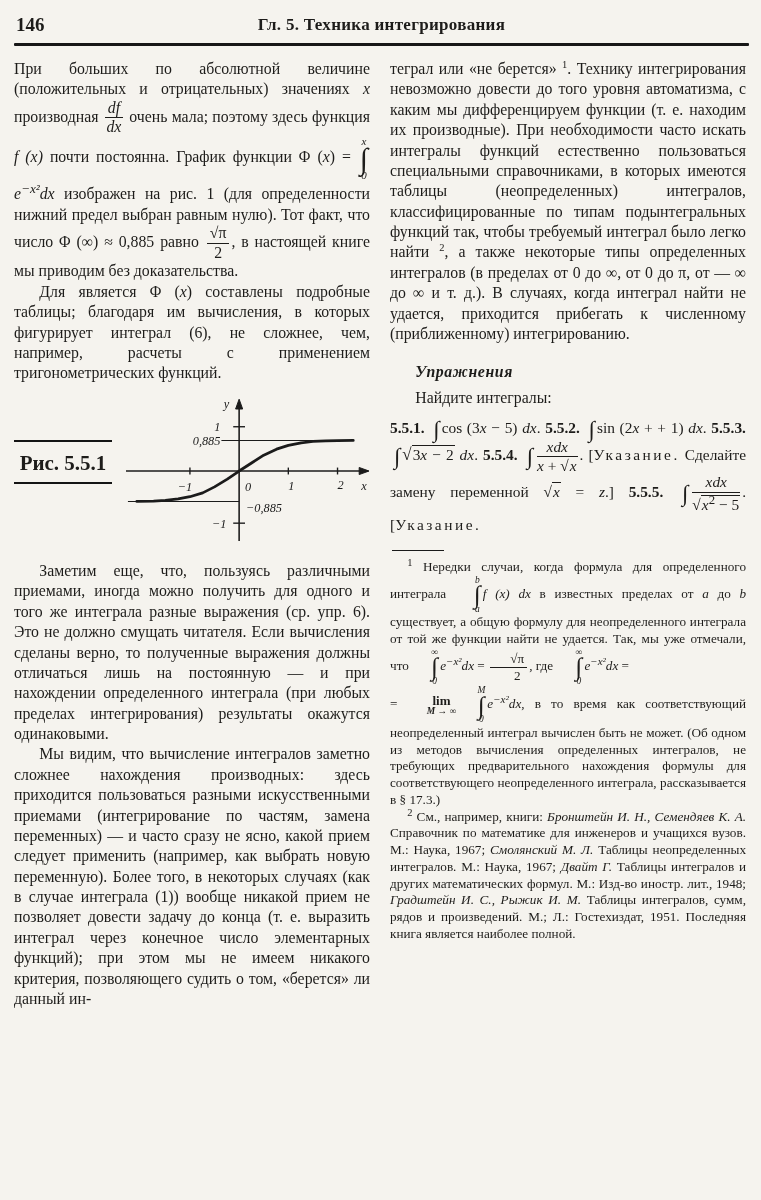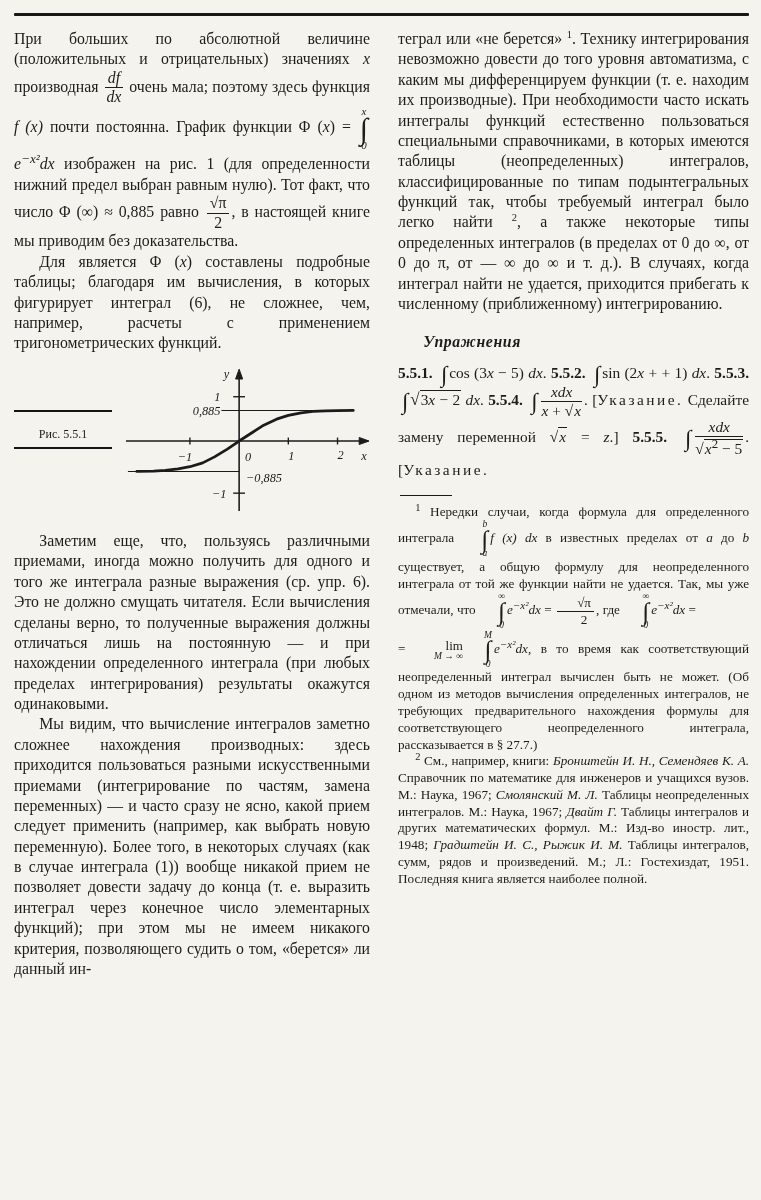--- a/index.html
+++ b/index.html
@@ -4,21 +4,21 @@
 <style>
   html,body{margin:0;padding:0;}
   body{background:#f5f3ee;}
   .page{width:761px;height:1200px;background:#f5f3ee;color:#1d1c1a;
         font-family:"Liberation Serif",serif;position:relative;overflow:hidden;
         box-sizing:border-box;padding:12px 12px 0 14px;}
   .hdr{position:relative;height:30px;}
   .pgnum{font-weight:bold;font-size:19px;position:absolute;left:2px;top:2px;}
   .chapter{position:absolute;left:0;right:0;top:3px;text-align:center;font-weight:bold;font-size:17px;letter-spacing:.3px;}
   .headrule{height:3px;background:#171717;margin-top:1px;border-radius:1px;}
-  .cols{display:flex;gap:28px;margin-top:13px;}
+  .cols{display:flex;gap:20px;margin-top:13px;}
   .col{width:356px;text-align:justify;font-size:15.8px;line-height:1.29;}
   p{margin:0;text-indent:1.6em;}
   p.noind{text-indent:0;}
   i{font-style:italic;}
   
   .frac{display:inline-block;vertical-align:middle;text-align:center;margin:0 2px;line-height:1.05;}
   .frac .num{display:block;border-bottom:1.3px solid #1d1c1a;padding:0 3px 1px;}
   .frac .den{display:block;padding-top:1px;}
   
   .intgrl{display:inline-flex;flex-direction:column;align-items:center;vertical-align:middle;line-height:1;margin:0 2px;}
@@ -29,39 +29,43 @@
   
   .intplain{font-size:23px;vertical-align:-4px;line-height:0;margin:0 2px 0 4px;}
   
   .rad{font-size:17px;}
   .sqrtbar{border-top:1.3px solid #1d1c1a;padding:0 1px;}
   .fnmark{font-size:10.5px;vertical-align:super;line-height:0;}
   .exheading{font-weight:bold;font-style:italic;margin-top:18px;letter-spacing:.6px;}
   .exintro{margin-top:5px;}
   .exblock{margin-top:8px;font-size:15.4px;line-height:1.5;text-indent:0;}
   .spaced{letter-spacing:2.5px;}
-  .limblk{display:inline-flex;flex-direction:column;align-items:flex-end;vertical-align:middle;line-height:1;margin:7px 2px;}
+  .limblk{display:inline-flex;flex-direction:column;align-items:center;vertical-align:middle;line-height:1;margin:7px 2px;font-weight:bold;}
   .limblk .w{font-size:13px;}
   .limblk .s{font-size:9.5px;font-style:italic;}
   .fnsep{width:52px;border-top:1.6px solid #1a1a1a;margin:14px 0 8px 2px;}
   .footnote{font-size:13.2px;line-height:1.27;}
   .footnote p{text-indent:1.3em;}
   
   .figure{display:flex;align-items:flex-start;margin:12px 0 8px 0;text-indent:0;}
   .figcap{margin-top:44px;width:98px;border-top:2px solid #141414;border-bottom:2px solid #141414;
-          padding:15px 0 5px 0;font-weight:normal;font-size:12px;text-align:center;flex:none;}
+          padding:8px 0 5px 0;font-weight:bold;font-size:21px;text-align:center;flex:none;}
   .figgraph{margin-left:12px;}
   svg text{font-family:"Liberation Serif",serif;font-style:italic;font-size:12.5px;fill:#1b1b1b;}
   svg line,svg path{stroke:#1b1b1b;}
 </style>
 </head>
 <body>
 
 <div class="page">
 
+  <div class="hdr">
+    <span class="pgnum">146</span>
+    <span class="chapter">Гл. 5. Техника интегрирования</span>
+  </div>
   <div class="headrule"></div>
 
   <div class="cols">
 
     <div class="col">
       <p class="noind"><span>При больших по абсолютной величине (положительных и отрицательных) значениях </span><i>x</i><span> производная </span><span class="frac"><i class="num">df</i><i class="den">dx</i></span><span> очень мала; поэтому здесь функция </span><i>f (x)</i><span> почти постоянна. График функции </span><span>Φ (</span><i>x</i><span>) = </span><span class="intgrl">
             <span class="lim">x</span>
             <span class="sgn">∫</span>
             <span class="lim">0</span>
           </span><i>e</i><sup><i>−x²</i></sup><i>dx</i><span> изображен на рис. 1 (для определенности нижний предел выбран равным нулю). Тот факт, что число Φ (∞) ≈ 0,885 равно </span><span class="frac"><span class="num">√π</span><span class="den">2</span></span><span>, в настоящей книге мы приводим без доказательства.</span></p>
@@ -104,20 +108,21 @@
       </div>
 
       <p>Заметим еще, что, пользуясь различными приемами, иногда можно получить для одного и того же интеграла разные выражения (ср. упр. 6). Это не должно смущать читателя. Если вычисления сделаны верно, то полученные выражения должны отличаться лишь на постоянную — и при нахождении определенного интеграла (при любых пределах интегрирования) результаты окажутся одинаковыми.</p>
       <p>Мы видим, что вычисление интегралов заметно сложнее нахождения производных: здесь приходится пользоваться разными искусственными приемами (интегрирование по частям, замена переменных) — и часто сразу не ясно, какой прием следует применить (например, как выбрать новую переменную). Более того, в некоторых случаях (как в случае интеграла (1)) вообще никакой прием не позволяет довести задачу до конца (т. е. выразить интеграл через конечное число элементарных функций); при этом мы не имеем никакого критерия, позволяющего судить о том, «берется» ли данный ин-</p>
     </div>
 
     <div class="col">
       <p class="noind"><span>теграл или «не берется» </span><sup class="fnmark">1</sup><span>. Технику интегрирования невозможно довести до того уровня автоматизма, с каким мы дифференцируем функции (т. е. находим их производные). При необходимости часто искать интегралы функций естественно пользоваться специальными справочниками, в которых имеются таблицы (неопределенных) интегралов, классифицированные по типам подынтегральных функций так, чтобы требуемый интеграл было легко найти </span><sup class="fnmark">2</sup><span>, а также некоторые типы определенных интегралов (в пределах от 0 до ∞, от 0 до π, от — ∞ до ∞ и т. д.). В случаях, когда интеграл найти не удается, приходится прибегать к численному (приближенному) интегрированию.</span></p>
 
       <p class="exheading">Упражнения</p>
+      <p class="exintro">Найдите интегралы:</p>
 
       <p class="exblock"><b>5.5.1.</b> <span class="intplain">∫</span><span>cos (3</span><i>x</i><span> − 5) </span><i>dx</i><span>.  </span><b>5.5.2.</b> <span class="intplain">∫</span><span>sin (2</span><i>x</i><span> + </span><span>+ 1) </span><i>dx</i><span>. </span><b>5.5.3.</b> <span class="intplain">∫</span><span class="rad">√</span><span class="sqrtbar"><span>3</span><i>x</i><span> − 2</span></span><i> dx</i><span>. </span><b>5.5.4.</b> <span class="intplain">∫</span><span class="frac"><span class="num"><i>x</i><i>dx</i></span><span class="den"><i>x</i><span> + </span><span>√</span><i class="sqrtbar">x</i></span></span><span>. </span><span><span>[</span><span class="spaced">Указание.</span><span> Сделайте замену переменной </span><span>√</span><i class="sqrtbar">x</i><span> = </span><i>z</i><span>.]  </span></span><b>5.5.5.</b> <span class="intplain">∫</span><span class="frac"><span class="num"><i>x</i><i>dx</i></span><span class="den"><span>√</span><span class="sqrtbar"><i>x</i><sup>2</sup><span> − 5</span></span></span></span><span>.  </span><span><span>[</span><span class="spaced">Указание.</span></span></p>
 
       <div class="fnsep"></div>
 
       <div class="footnote">
         <p><sup class="fnmark">1</sup><span> Нередки случаи, когда формула для определенного интеграла </span><span class="intgrl sm">
               <span class="lim">b</span>
               <span class="sgn">∫</span>
               <span class="lim">a</span>
@@ -129,20 +134,20 @@
               <span class="lim">∞</span>
               <span class="sgn">∫</span>
               <span class="lim">0</span>
             </span><i>e</i><sup><i>−x²</i></sup><i>dx</i><span> =</span><br><span>= </span><span class="limblk">
               <span class="w">lim</span>
               <span class="s">M → ∞</span>
             </span><span class="intgrl sm">
               <span class="lim">M</span>
               <span class="sgn">∫</span>
               <span class="lim">0</span>
-            </span><i>e</i><sup><i>−x²</i></sup><i>dx</i><span>, в то время как соответствующий неопределенный интеграл вычислен быть не может. (Об одном из методов вычисления определенных интегралов, не требующих предварительного нахождения формулы для соответствующего неопределенного интеграла, рассказывается в § 27.7.)</span></p>
+            </span><i>e</i><sup><i>−x²</i></sup><i>dx</i><span>, в то время как соответствующий неопределенный интеграл вычислен быть не может. (Об одном из методов вычисления определенных интегралов, не требующих предварительного нахождения формулы для соответствующего неопределенного интеграла, рассказывается в § 17.3.)</span></p>
 
         <p><sup class="fnmark">2</sup><span> См., например, книги: </span><i>Бронштейн И. Н., Семендяев К. А.</i><span> Справочник по математике для инженеров и учащихся вузов. М.: Наука, 1967; </span><i>Смолянский М. Л.</i><span> Таблицы неопределенных интегралов. М.: Наука, 1967; </span><i>Двайт Г.</i><span> Таблицы интегралов и других математических формул. М.: Изд-во иностр. лит., 1948; </span><i>Градштейн И. С., Рыжик И. М.</i><span> Таблицы интегралов, сумм, рядов и произведений. М.; Л.: Гостехиздат, 1951. Последняя книга является наиболее полной.</span></p>
       </div>
     </div>
 
   </div>
 </div>
 
 </body></html>

